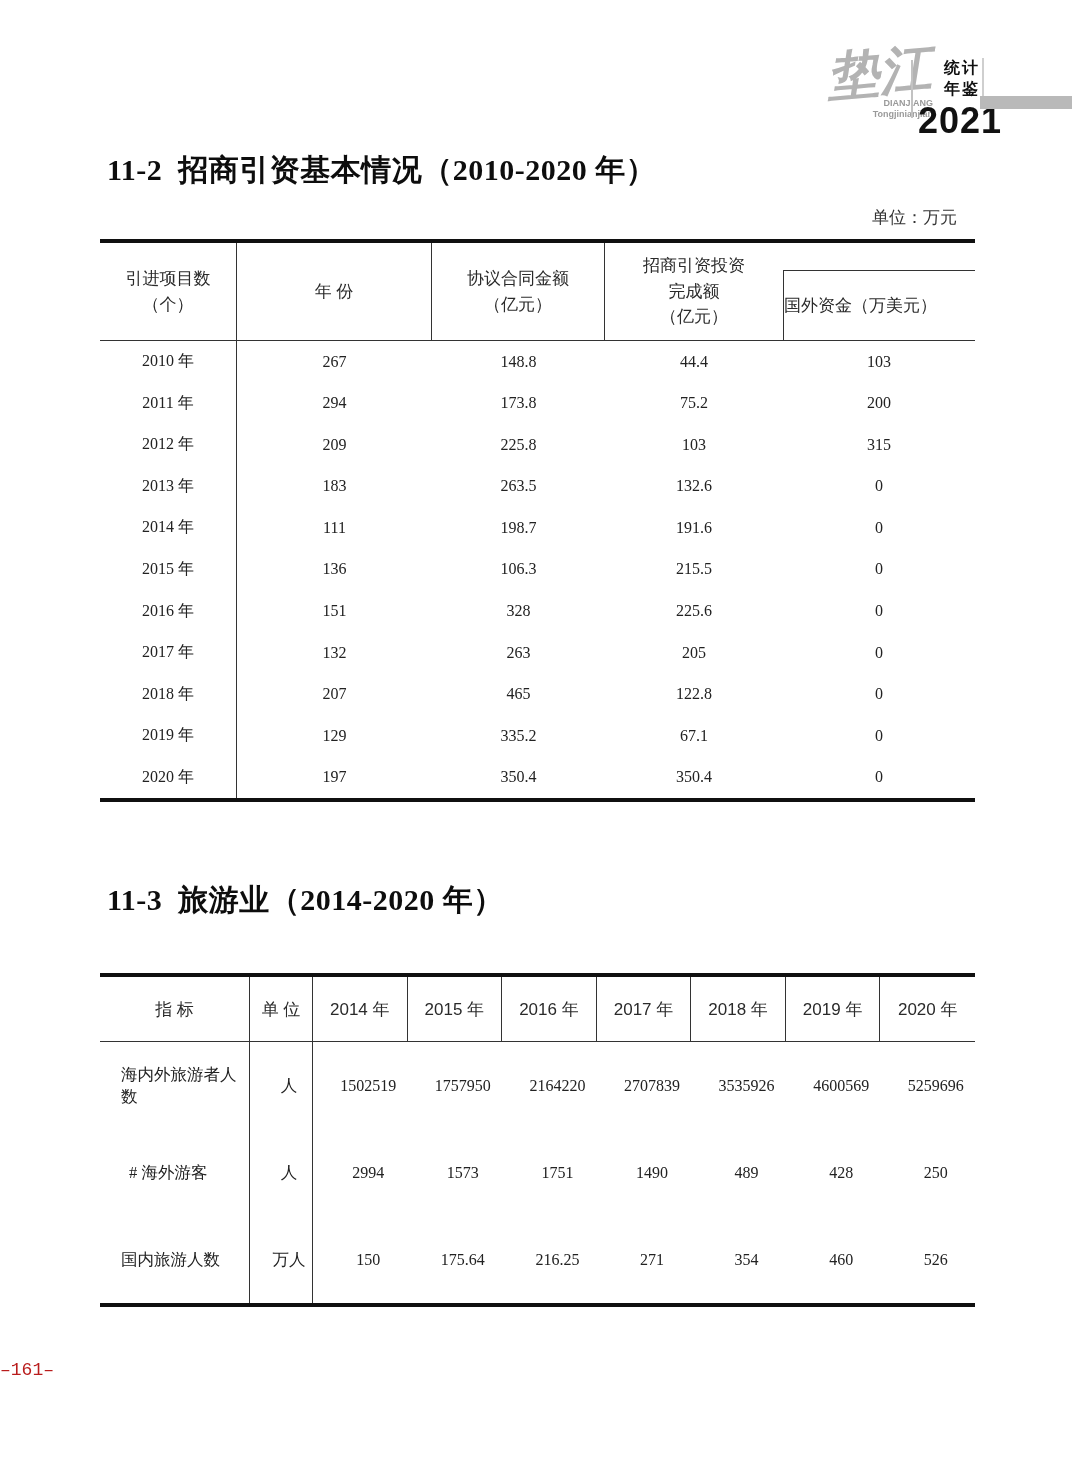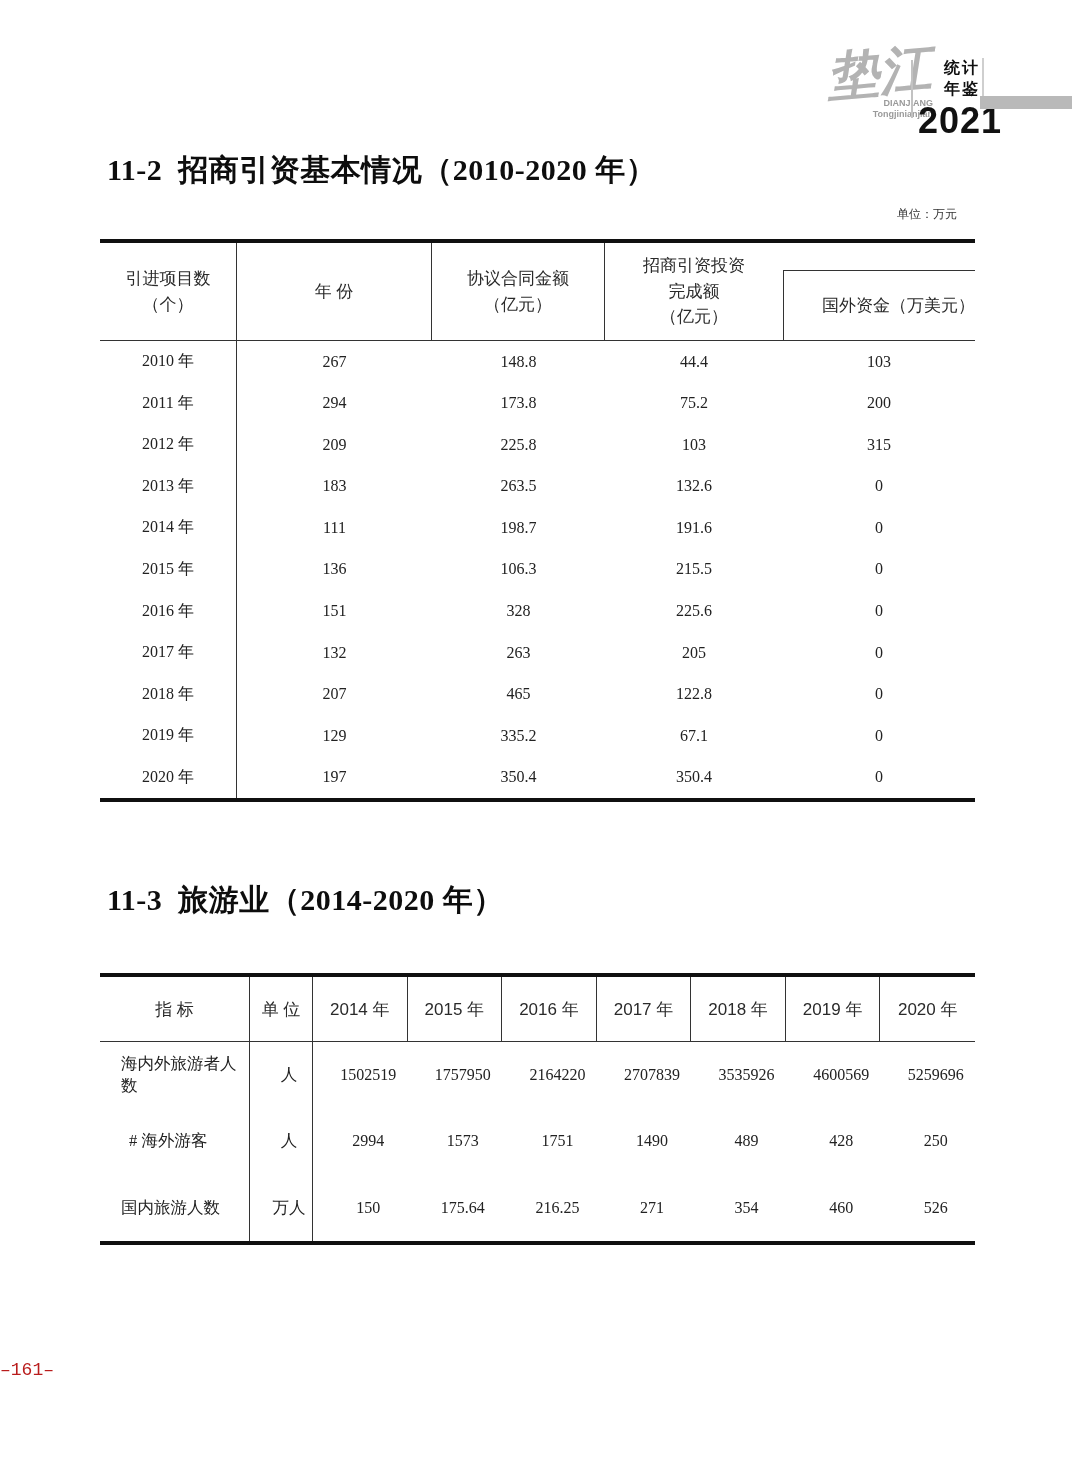--- a/index.html
+++ b/index.html
@@ -36,21 +36,21 @@
   
   .sec-title {
     position:absolute; left:103px; margin:4px; font-size:30px; font-weight:700;
     color:#0d0d0d; white-space:pre; letter-spacing:0.5px;
     font-family:"Liberation Serif","DejaVu Serif",serif;
   }
   #title1 { top:146px; }
   #title2 { top:876px; }
   .unit-note {
     position:absolute; left:100px; top:206px; width:875px; text-align:right;
-    padding-right:18px; box-sizing:border-box; font-size:12px; color:#333;
+    padding-right:18px; box-sizing:border-box; font-size:17px; color:#333;
   }
 
   
   .tbl {
     position:absolute; left:100px; width:875px; box-sizing:border-box;
     border-top:4px solid #101010; border-bottom:4px solid #101010;
   }
   .hdr-font { font-family:"Liberation Sans",sans-serif; font-size:17px; color:#2a2a2a; }
   .num { font-size:16px; color:#222; }
 
@@ -59,29 +59,29 @@
   .t1head {
     display:grid; grid-template-columns:137px 195px 173px 178px 1fr;
     height:97px; border-bottom:1px solid #333;
   }
   .t1head .hc { display:flex; flex-direction:column; align-items:center; justify-content:center; line-height:1.5; text-align:center; }
   .t1head .a, .t1head .b, .t1head .c { border-right:1px solid #333; }
   .t1head .e { position:relative; }
   .t1head .e .inner {
     position:absolute; left:0; right:0; top:27px; bottom:0;
     border-top:1px solid #333; border-left:1px solid #333;
-    display:flex; align-items:center; justify-content:flex-end;
+    display:flex; align-items:center; justify-content:flex-start;
   }
   .t1body { display:grid; grid-auto-rows:1fr; height:calc(100% - 98px); }
   .t1r { display:grid; grid-template-columns:137px 195px 173px 178px 1fr; align-items:center; }
   .t1r .cell { text-align:center; }
   .t1r .cell:first-child { border-right:1px solid #333; align-self:stretch; display:flex; align-items:center; justify-content:center; }
 
   
-  #tbl2 { top:973px; height:272px; }
+  #tbl2 { top:973px; height:334px; }
   .t2head {
     display:grid; grid-template-columns:150px 63px repeat(7,1fr);
     height:64px; border-bottom:1px solid #333;
   }
   .t2head .hc { display:flex; align-items:center; justify-content:center; border-right:1px solid #333; }
   .t2head .hc:last-child { border-right:none; }
   .t2body { display:grid; grid-auto-rows:1fr; height:calc(100% - 65px); }
   .t2r { display:grid; grid-template-columns:150px 63px repeat(7,1fr); align-items:stretch; }
   .t2r > span { display:flex; align-items:center; justify-content:center;margin-left:16px; }
   .t2r .ind { justify-content:flex-start; padding-left:5px; border-right:1px solid #333; font-size:16.5px; }

